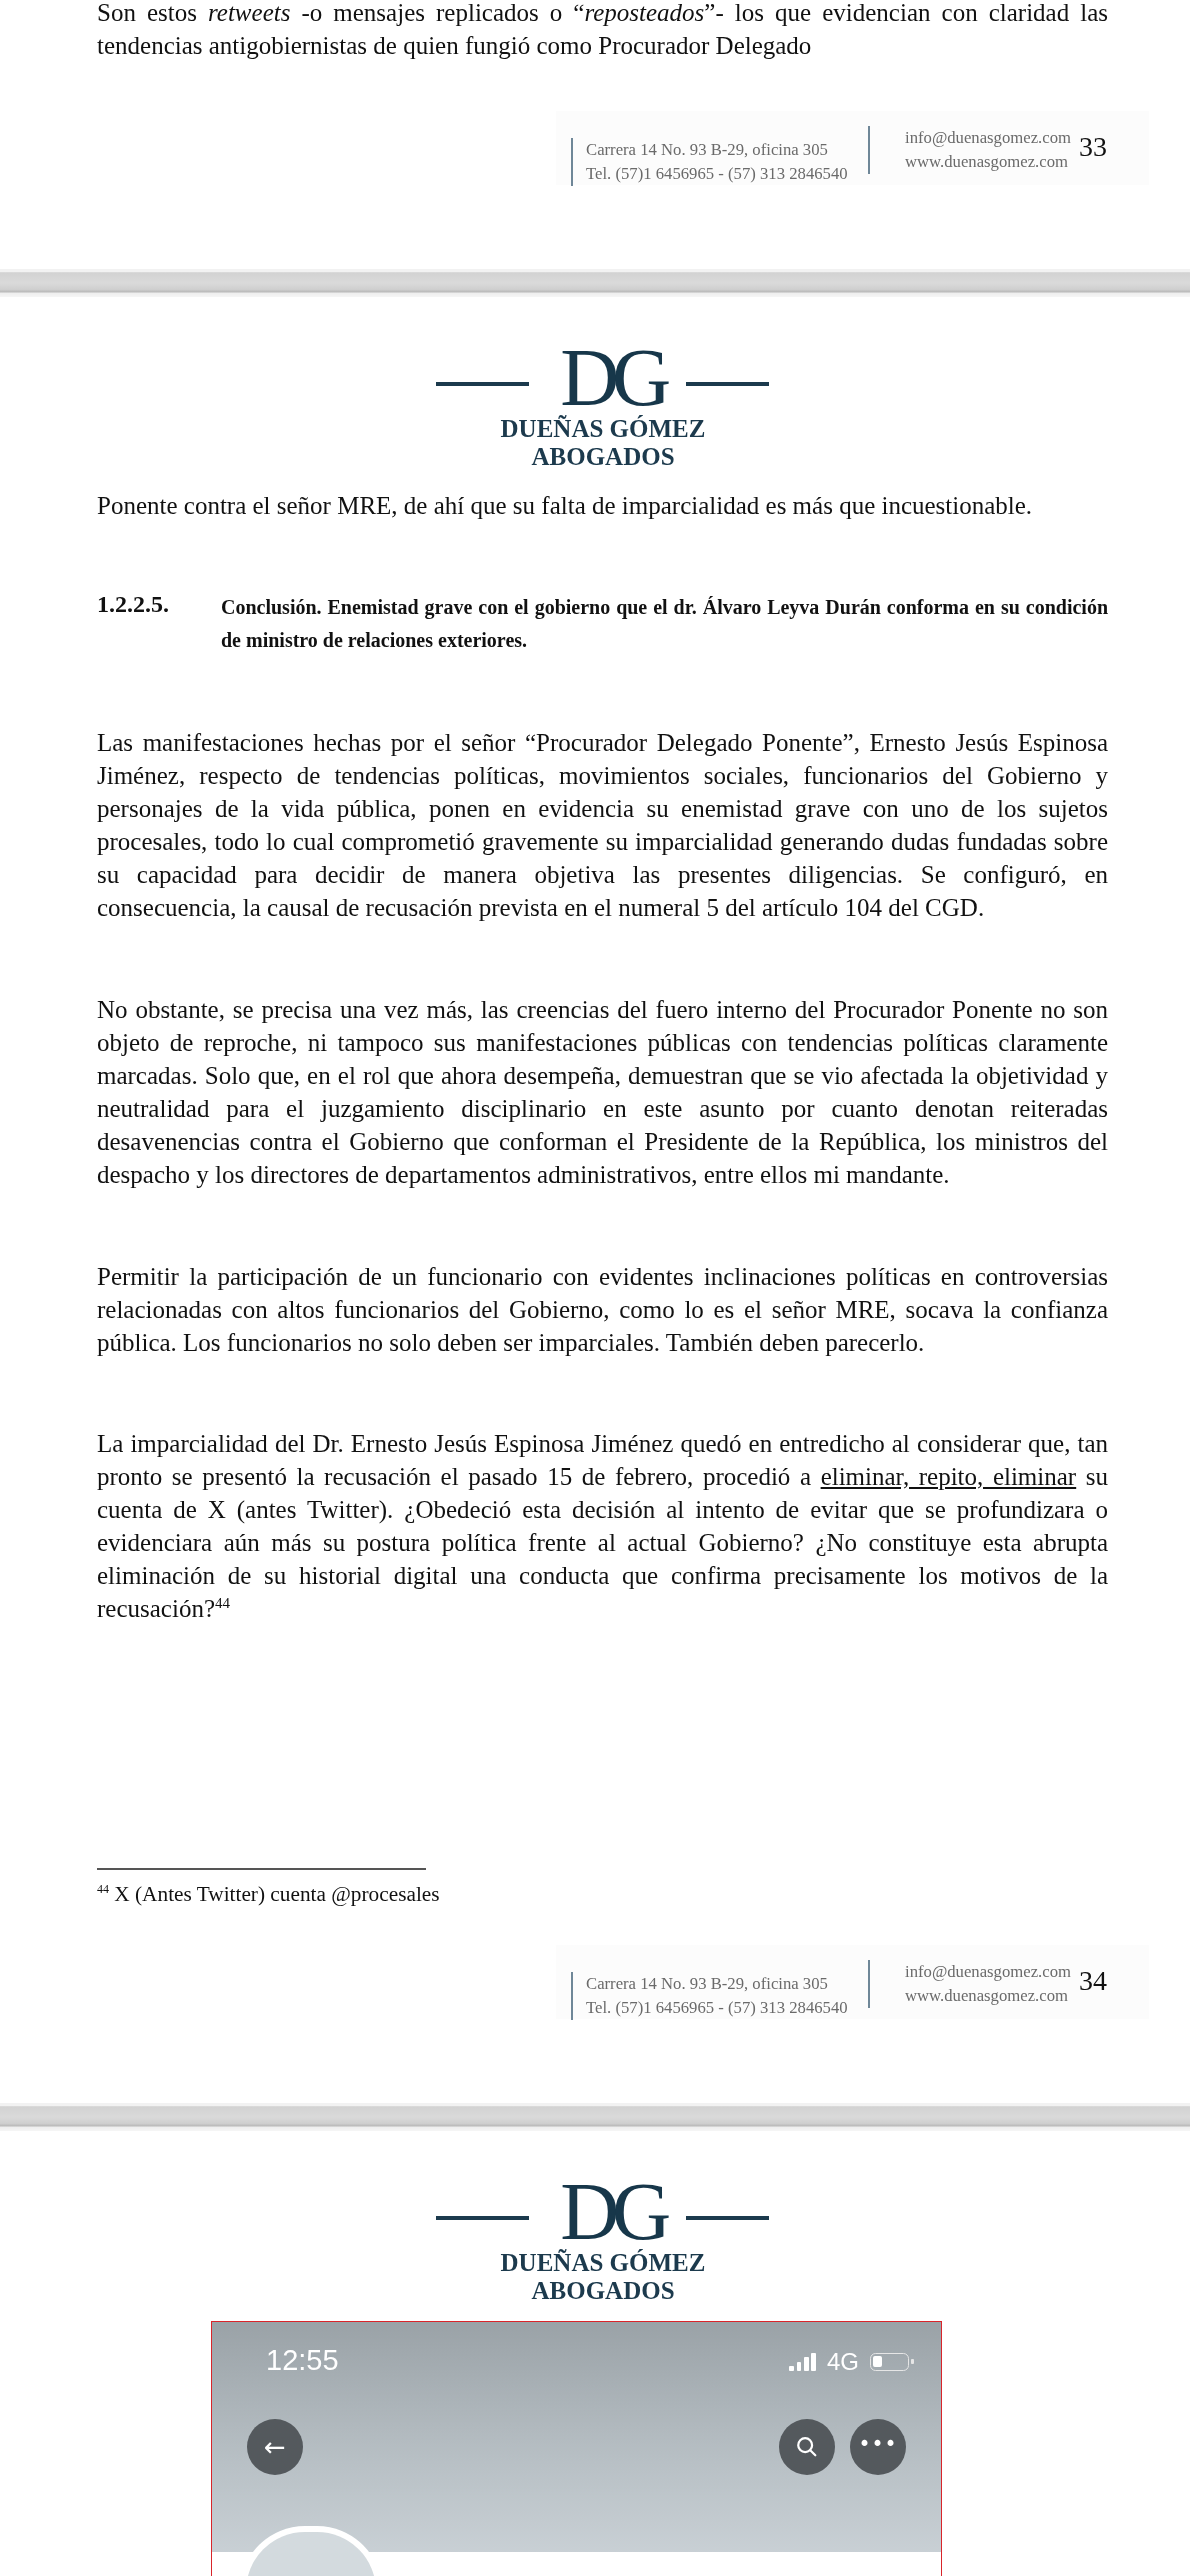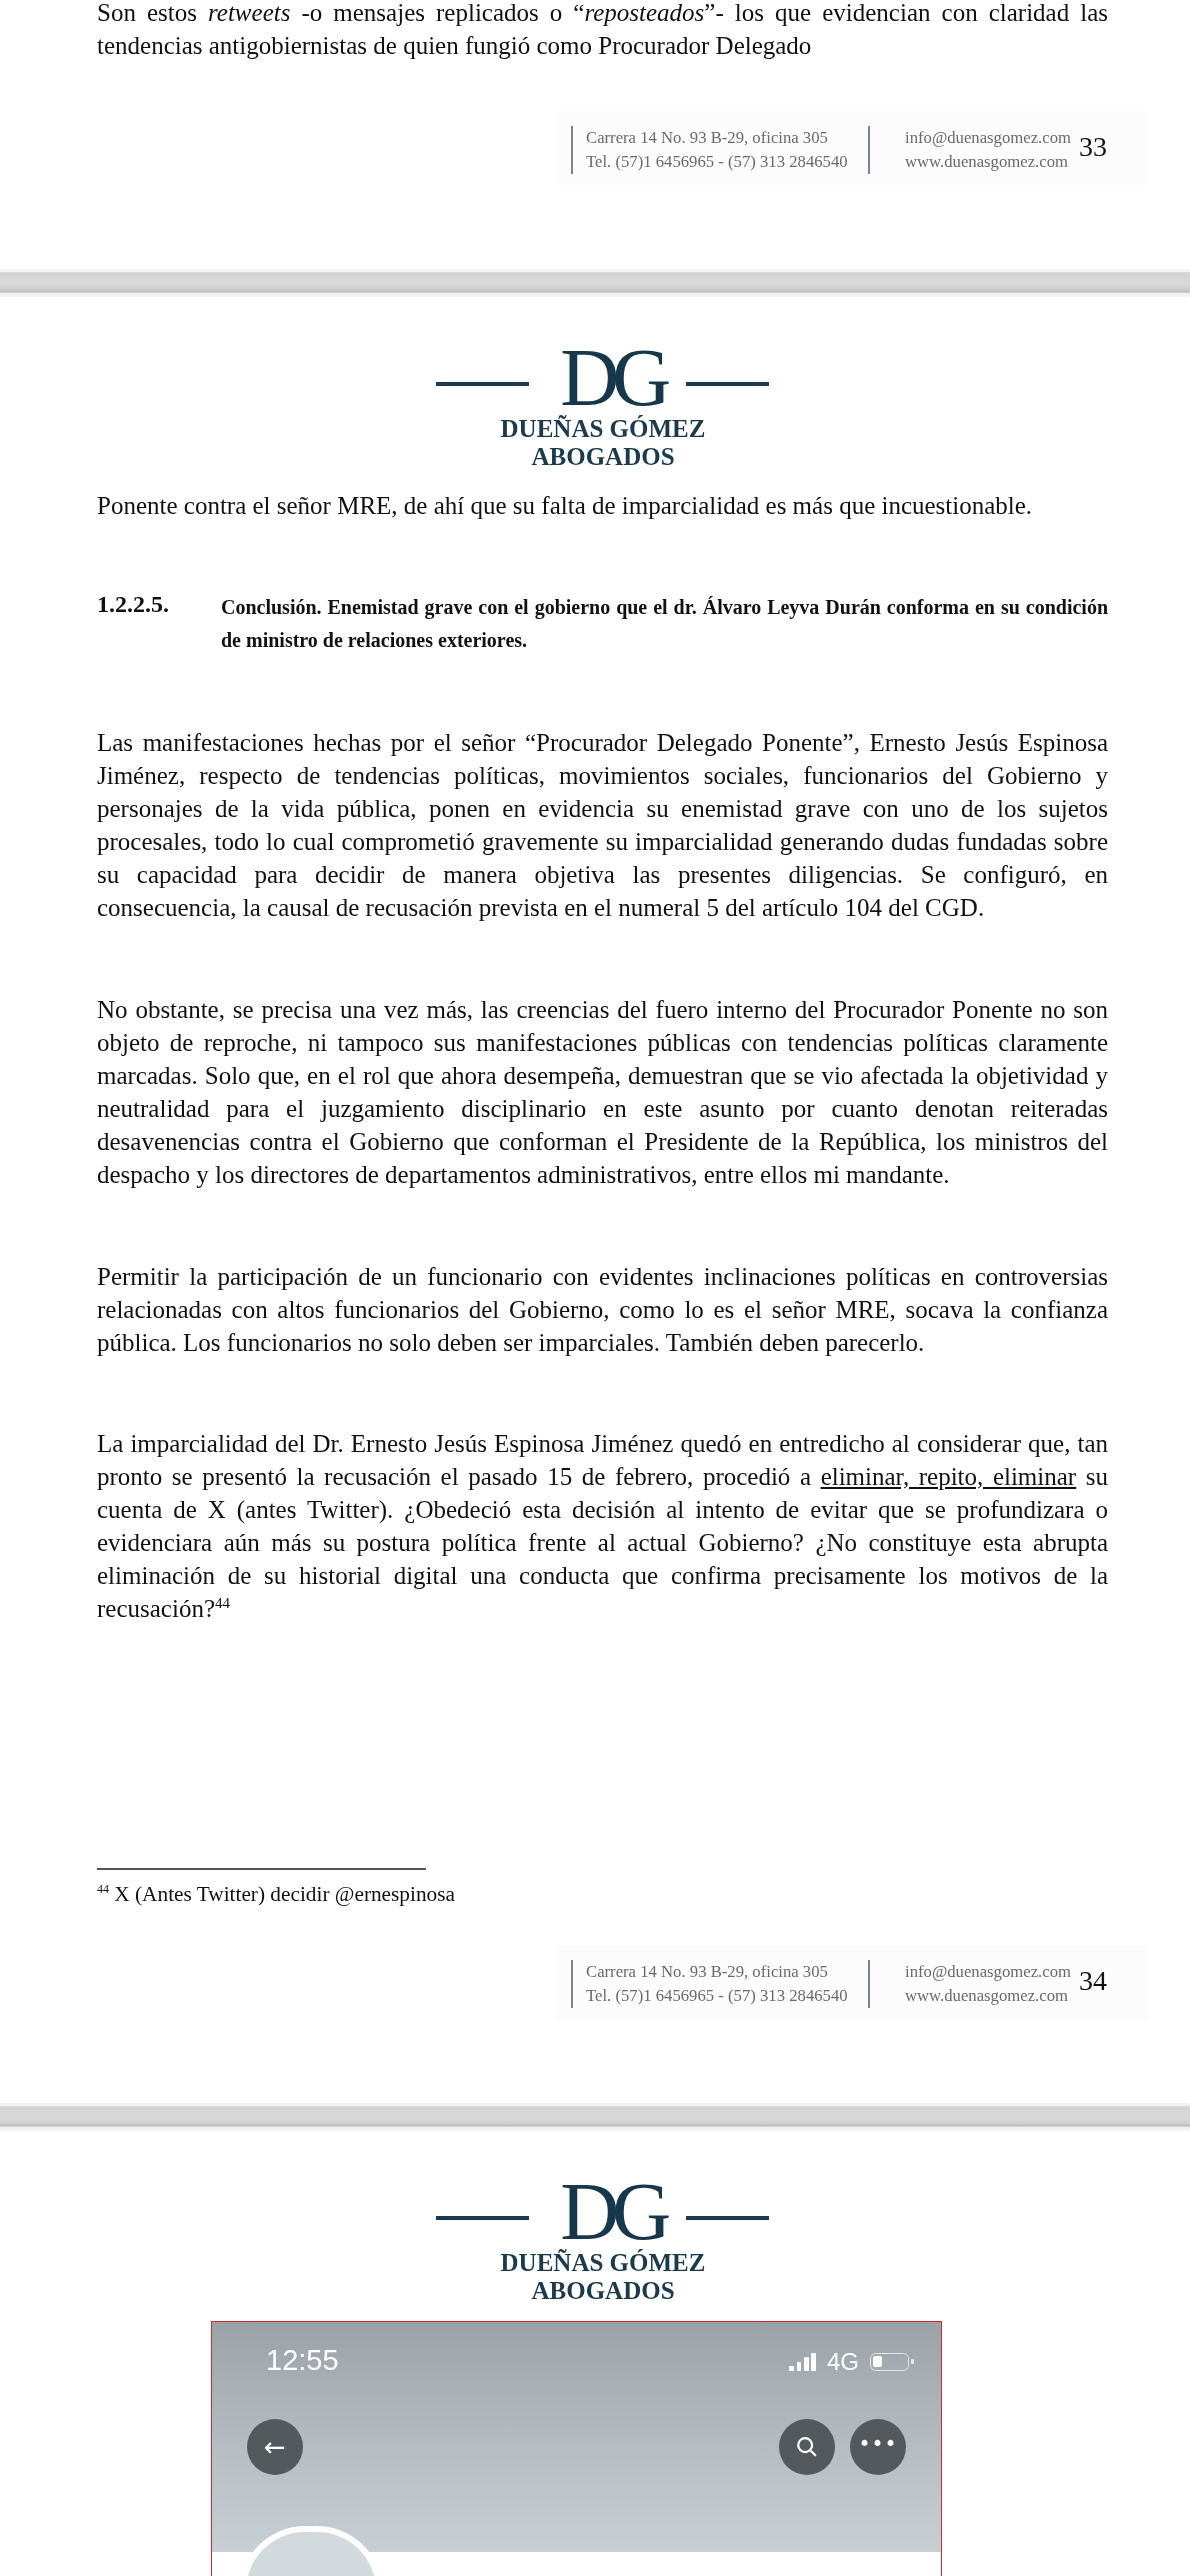--- a/index.html
+++ b/index.html
@@ -4,21 +4,21 @@
 <style>
   html, body { margin:0; padding:0; background:#ffffff; }
   body { width:1191px; height:2576px; position:relative; overflow:hidden;
          font-family:"Liberation Serif","DejaVu Serif",serif; color:#111; }
   .abs { position:absolute; }
   .para { position:absolute; left:97px; width:1011px; font-size:25px; line-height:33px;
           text-align:justify; text-align-last:auto; margin:0; }
   .footer { position:absolute; left:556px; width:593px; height:74px; background:#fcfcfc; }
   .footer .col { position:absolute; top:15px; border-left:2.8px solid #6f8798; padding-left:13px;
                  font-size:16.7px; line-height:24px; color:#6a6a6a; }
-  .footer .col1 { left:15px; width:269px; }
+  .footer .col1 { left:15px; width:269px;margin-top:12px; }
   .footer .col2 { left:312px; width:213px;padding-left:35px; }
   .footer .pnum { position:absolute; left:523px; top:20.4px; font-size:28px; color:#111; }
   .pagebreak { position:absolute; left:0; width:1191px; height:28px;
                background:linear-gradient(#f2f2f2 0px,#f2f2f2 2.8px,#d2d2d2 3.7px,#dadada 14px,#cfcfcf 20.4px,#b9b9b9 23px,#eeeeee 24px,#f6f6f6 28px); }
   .logo { position:absolute; left:436px; width:334px; height:102px; }
   .logo .rule { position:absolute; top:39px; height:3.7px; background:#1c3a4d; }
   .logo .rule.l { left:0; width:93px; }
   .logo .rule.r { left:250px; width:83px; }
   .logo .mono { position:absolute; left:102px; top:-5.6px; width:148px; text-align:center;
                 font-size:82px; line-height:82px; font-family:"Liberation Serif",serif; color:#17374a; letter-spacing:-7.4px; }
@@ -82,21 +82,21 @@
 <p class="para" style="top:993px;">No obstante, se precisa una vez más, las creencias del fuero interno del Procurador Ponente no son objeto de reproche, ni tampoco sus manifestaciones públicas con tendencias políticas claramente marcadas. Solo que, en el rol que ahora desempeña, demuestran que se vio afectada la objetividad y neutralidad para el juzgamiento disciplinario en este asunto por cuanto denotan reiteradas desavenencias contra el Gobierno que conforman el Presidente de la República, los ministros del despacho y los directores de departamentos administrativos, entre ellos mi mandante.</p>
 <p class="para" style="top:1260px;">Permitir la participación de un funcionario con evidentes inclinaciones políticas en controversias relacionadas con altos funcionarios del Gobierno, como lo es el señor MRE, socava la confianza pública. Los funcionarios no solo deben ser imparciales. También deben parecerlo.</p>
 
 <p class="para" style="top:1427px;">
   <span>La imparcialidad del Dr. Ernesto Jesús Espinosa Jiménez quedó en entredicho al considerar que, tan pronto se presentó la recusación el pasado 15 de febrero, procedió a </span><span class="u">eliminar, repito, eliminar</span><span> su cuenta de X (antes Twitter). ¿Obedeció esta decisión al intento de evitar que se profundizara o evidenciara aún más su postura política frente al actual Gobierno? ¿No constituye esta abrupta eliminación de su historial digital una conducta que confirma precisamente los motivos de la recusación?</span><sup>44</sup>
 </p>
 
 <div class="abs" style="left:97px; top:1868px; width:329px; height:1.9px; background:#555;"></div>
 <div class="abs" style="left:97px; top:1882px; font-size:21.3px;">
   <sup style="font-size:12px;">44</sup>
-  <span>X (Antes Twitter) decidir @ernespinosa</span>
+  <span>X (Antes Twitter) cuenta @procesales</span>
 </div>
 
 <div class="footer" style="top:1945px;">
   <div class="col col1">
     <div>Carrera 14 No. 93 B-29, oficina 305</div>
     <div>Tel. (57)1 6456965 - (57) 313 2846540</div>
   </div>
   <div class="col col2">
     <div>info@duenasgomez.com</div>
     <div>www.duenasgomez.com</div>

